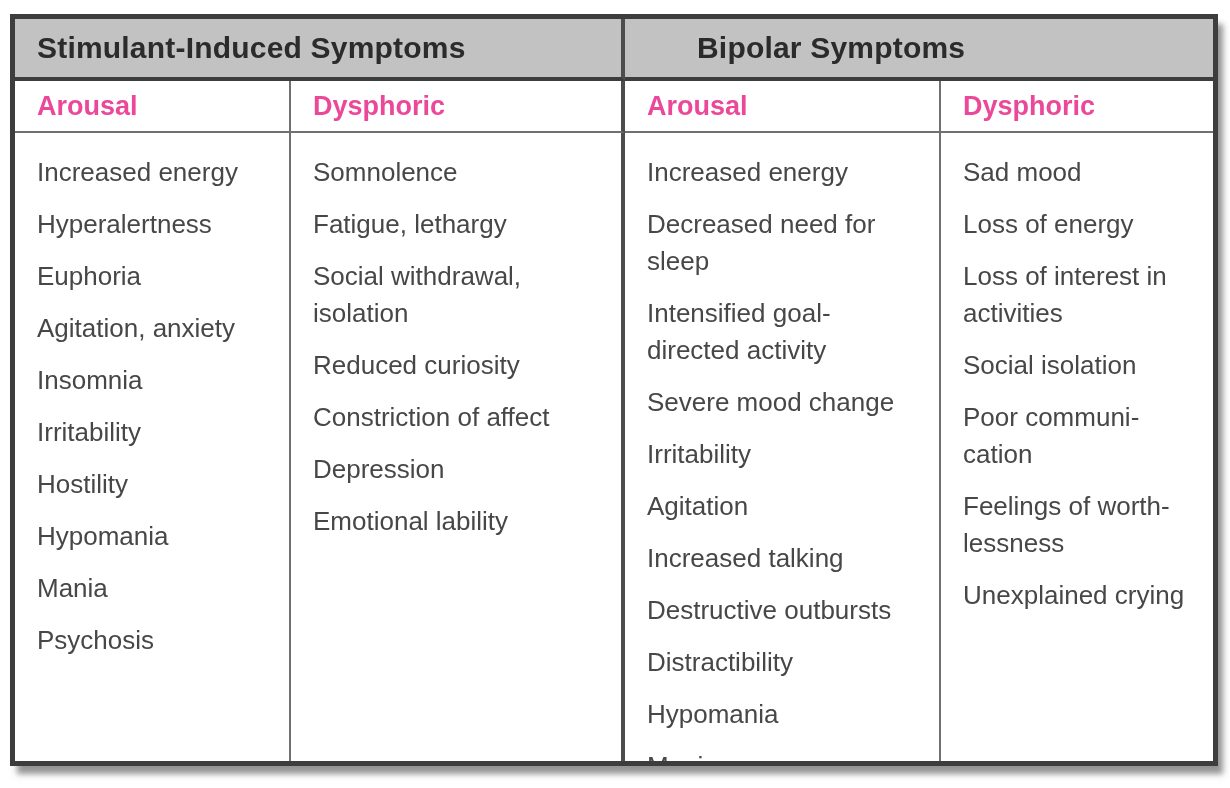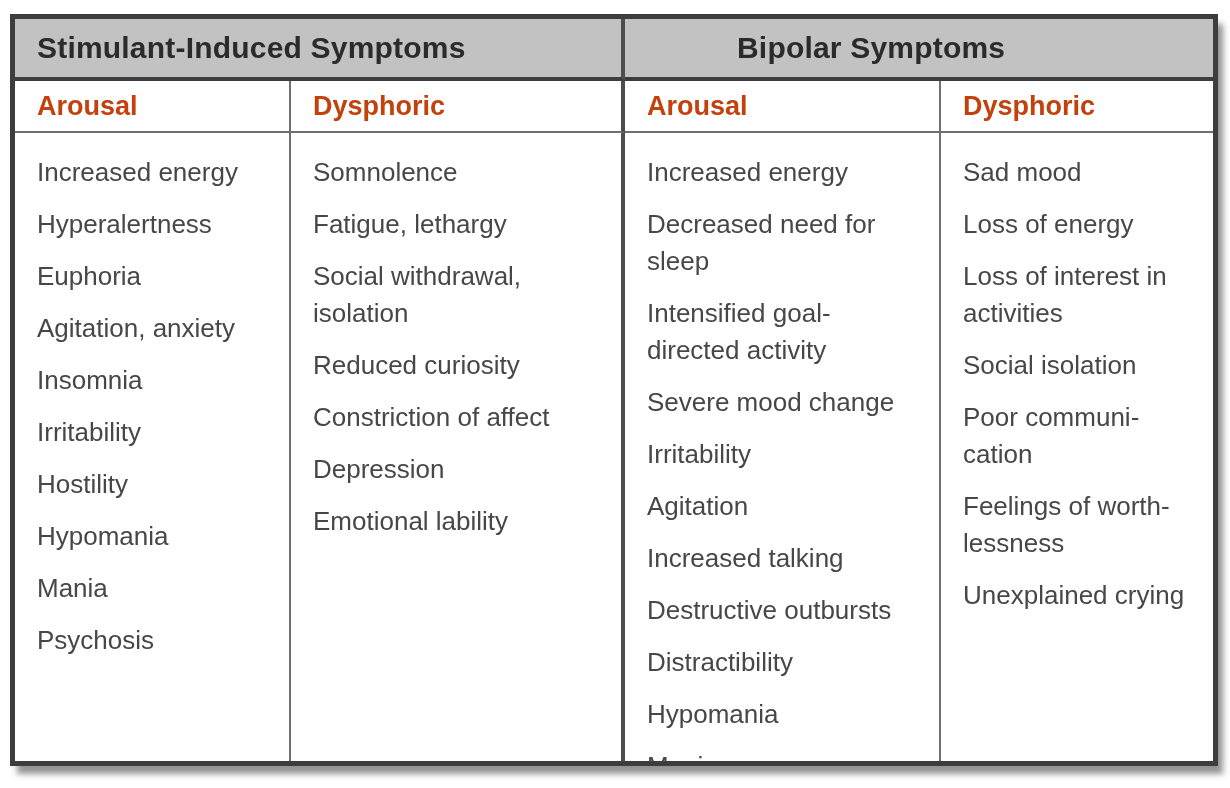--- a/index.html
+++ b/index.html
@@ -35,31 +35,31 @@
     background: #c2c2c2;
     border-bottom: 4px solid #3d3d3d;
     display: flex;
     align-items: center;
     font-size: 30px;
     font-weight: bold;
     color: #2b2b2b;
     letter-spacing: 0.2px;
   }
   .gh-left  { padding-left: 22px; border-right: 4px solid #4d4d4d; }
-  .gh-right { padding-left: 112px; }
+  .gh-right { padding-left: 72px; }
   
   .sub-header {
     background: #ffffff;
     border-bottom: 2px solid #707070;
     display: flex;
     align-items: center;
     padding-left: 22px;
     font-size: 27px;
     font-weight: bold;
-    color: #c2410c;
+    color: #ec4899;
   }
   
   .body-cell {
     background: #ffffff;
     padding: 15px 16px 0 22px;
     overflow: hidden;
   }
   
   .div-thin { border-right: 2px solid #707070; }
   .div-mid  { border-right: 4px solid #4d4d4d; }

